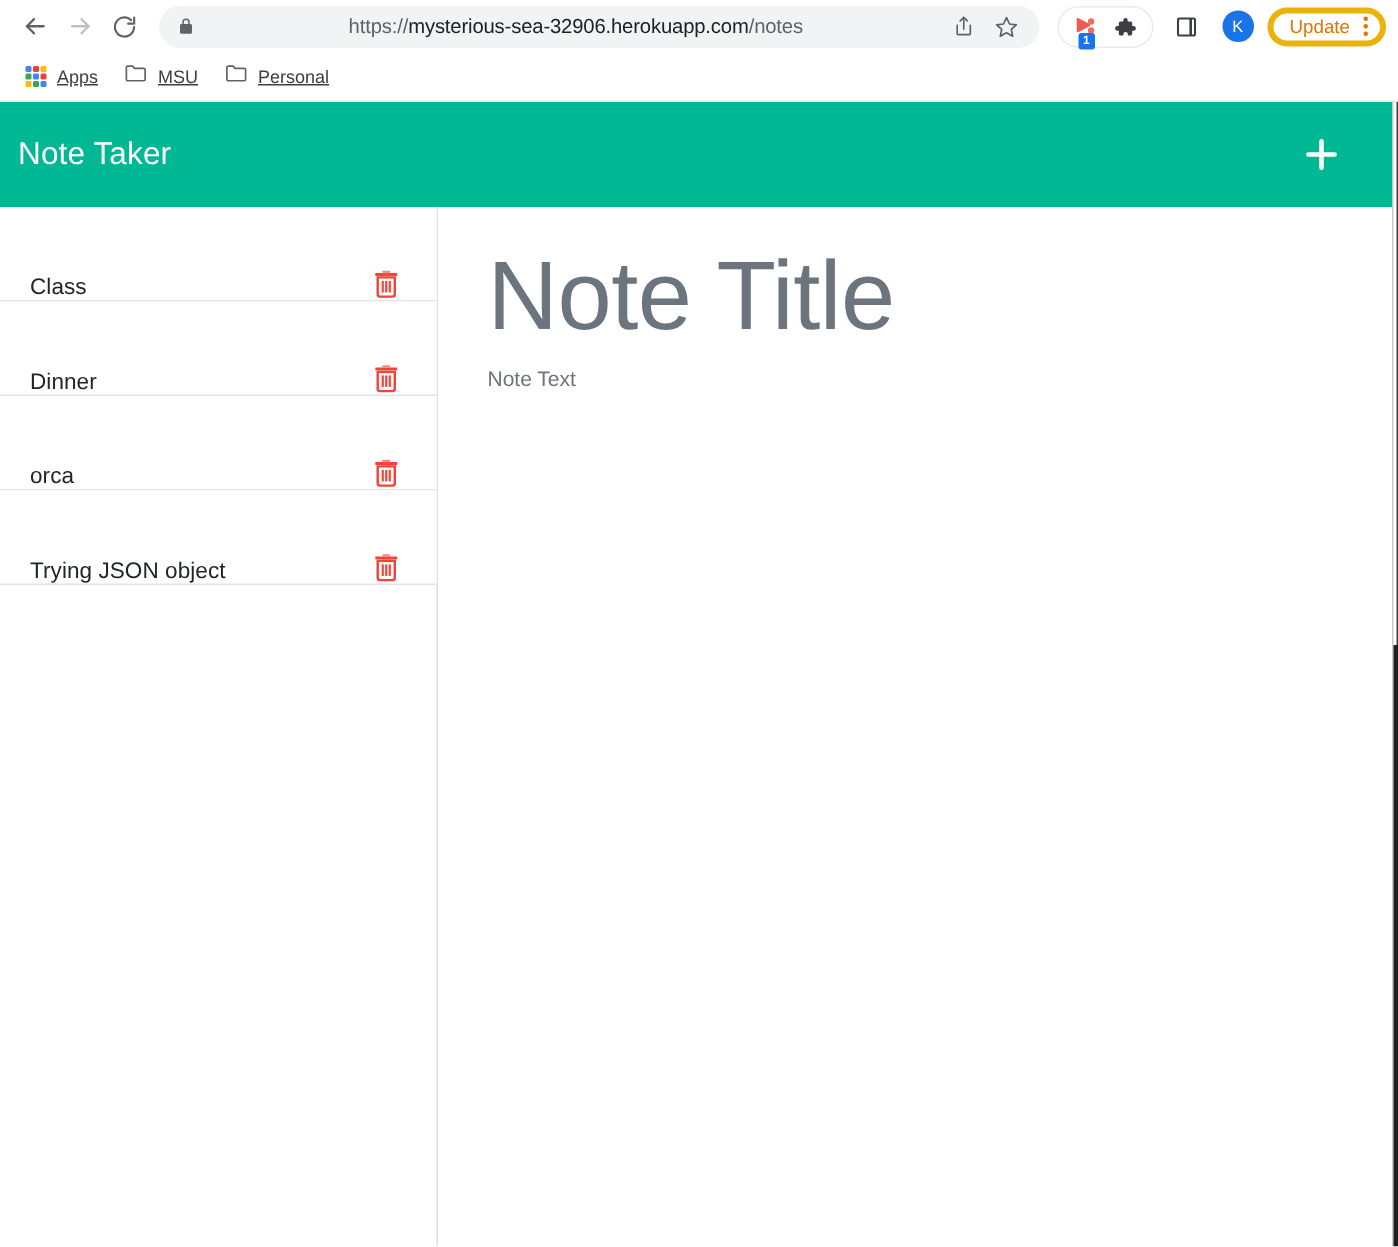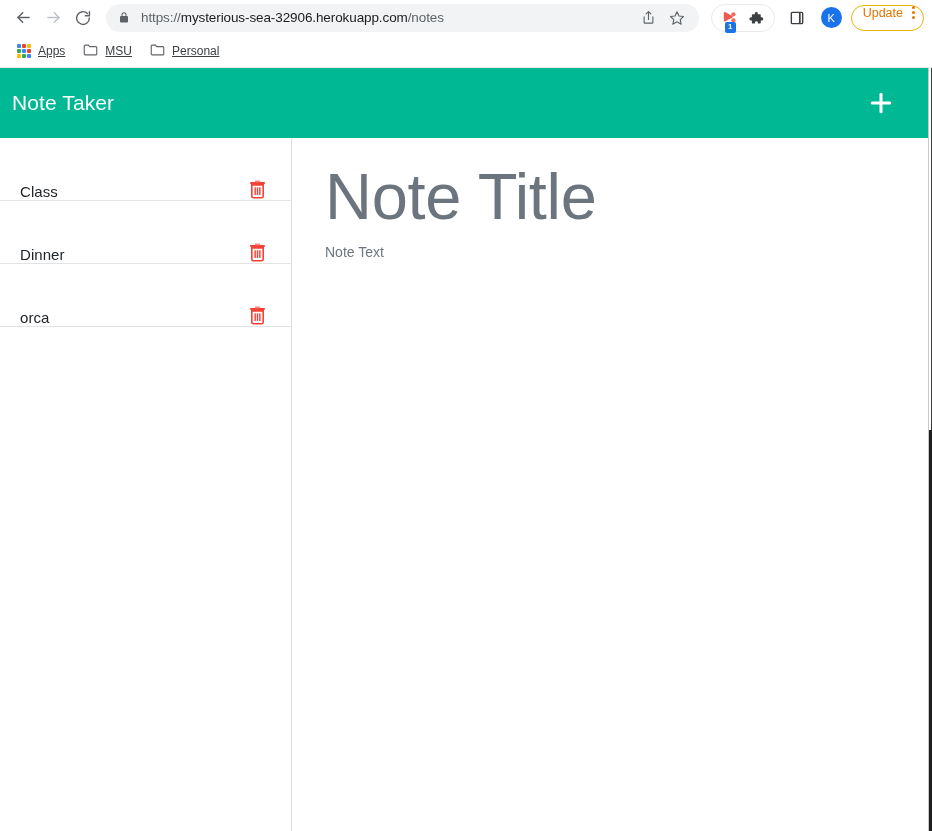--- a/index.html
+++ b/index.html
@@ -50,20 +50,21 @@
   .omnibox {
     flex: 1 1 auto;
     height: 28px;
     margin: 0 6px 0 8px;
     background: #f1f3f4;
     border-radius: 14px;
     display: flex;
     align-items: center;
     padding: 0 10px 0 12px;
     min-width: 0;
+    text-align: center;
   }
 
   .lock-icon { flex: 0 0 auto; margin-right: 11px; display: flex; }
 
   .url-text {
     font-size: 13.5px;
     color: #5f6368;
     white-space: nowrap;
     overflow: hidden;
     flex: 1 1 auto;
@@ -128,25 +129,26 @@
     font-weight: 500;
     display: flex;
     align-items: center;
     justify-content: center;
     margin-left: 10px;
     flex: 0 0 auto;
   }
 
   .update-btn {
     height: 26px;
-    border: 1px solid #eab308;
+    border: 4px solid #eab308;
     border-radius: 13px;
     color: #e37400;
     font-size: 12.5px;
     display: flex;
+    align-items: center;
     padding: 0 6px 0 11px;
     margin-left: 9px;
     flex: 0 0 auto;
     background: #fff;
     white-space: nowrap;
   }
   .update-dots {
     display: flex;
     flex-direction: column;
     gap: 2px;
@@ -503,20 +505,33 @@
             <rect x="1.4" y="2.2" width="17.2" height="2.3" rx="0.4" fill="#f44336"></rect>
             <rect x="7" y="0.4" width="6" height="2" rx="0.5" fill="#f98a82"></rect>
             <path d="M3.3 5.6h13.4v13.3a1.8 1.8 0 0 1-1.8 1.8H5.1a1.8 1.8 0 0 1-1.8-1.8z" fill="none" stroke="#f44336" stroke-width="1.9"></path>
             <rect x="6.4" y="8.4" width="1.7" height="9" fill="#f44336"></rect>
             <rect x="9.15" y="8.4" width="1.7" height="9" fill="#f44336"></rect>
             <rect x="11.9" y="8.4" width="1.7" height="9" fill="#f44336"></rect>
           </svg>
         </span>
       </div>
 
+      <div class="note-item">
+        <span class="note-item-label">Trying JSON object</span>
+        <span class="trash-btn">
+          <svg width="17" height="19" viewBox="0 0 20 22">
+            <rect x="1.4" y="2.2" width="17.2" height="2.3" rx="0.4" fill="#f44336"></rect>
+            <rect x="7" y="0.4" width="6" height="2" rx="0.5" fill="#f98a82"></rect>
+            <path d="M3.3 5.6h13.4v13.3a1.8 1.8 0 0 1-1.8 1.8H5.1a1.8 1.8 0 0 1-1.8-1.8z" fill="none" stroke="#f44336" stroke-width="1.9"></path>
+            <rect x="6.4" y="8.4" width="1.7" height="9" fill="#f44336"></rect>
+            <rect x="9.15" y="8.4" width="1.7" height="9" fill="#f44336"></rect>
+            <rect x="11.9" y="8.4" width="1.7" height="9" fill="#f44336"></rect>
+          </svg>
+        </span>
+      </div>
 
 
     </div>
 
     <div class="editor">
       <input class="note-title-input" type="text" placeholder="Note Title" style="">
       <textarea class="note-text-input" placeholder="Note Text" style=""></textarea>
     </div>
 
   </div>

